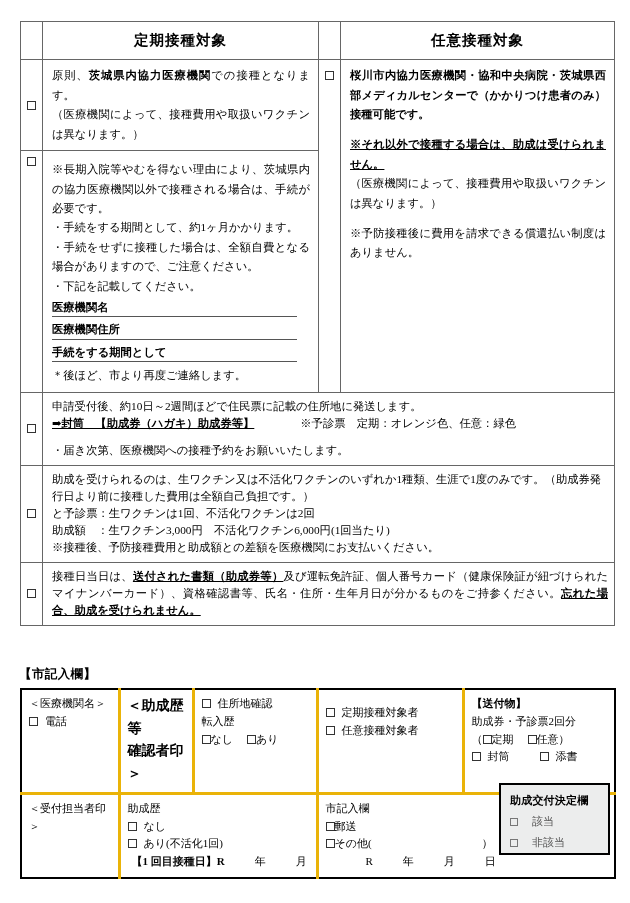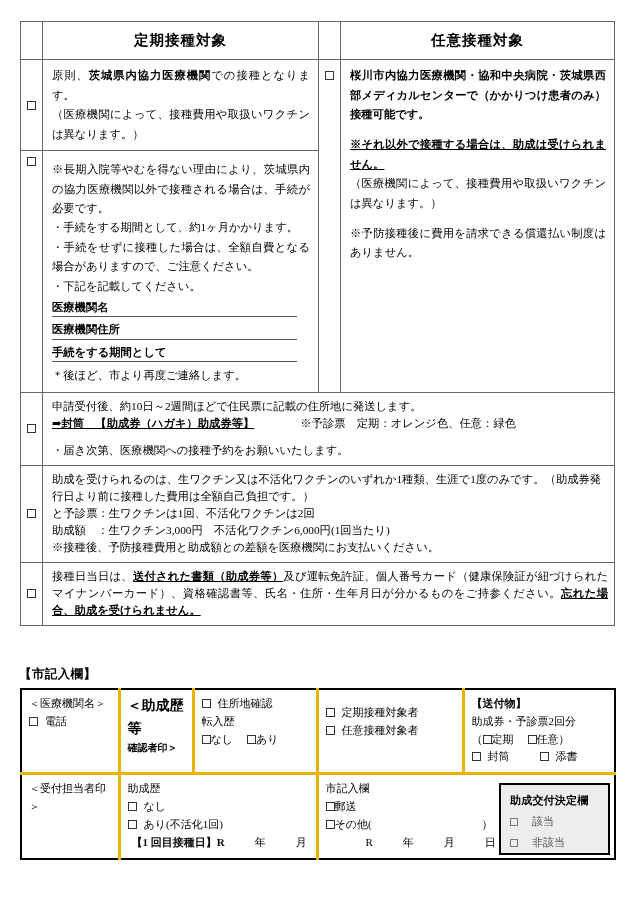--- a/index.html
+++ b/index.html
@@ -257,21 +257,21 @@
 
     <tbody>
         <tr class="thick-top">
       <td class="thick-l">
         <div>＜医療機関名＞</div>
         <div><span class="box"></span><span class="gap-s"></span><span>電話</span></div>
       </td>
 
       <td>
         <div class="b" style="font-size:14px">＜助成歴等</div>
-        <div class="b" style="font-size:10px">確認者印＞</div>
+        <div class="b" style="font-size:14px">確認者印＞</div>
       </td>
 
       <td>
         <div><span class="box"></span><span class="gap-s"></span><span>住所地確認</span></div>
         <div>転入歴</div>
         <div class="row-line"><span class="box"></span><span>なし</span><span class="gap"></span><span class="box"></span><span>あり</span></div>
       </td>
 
       <td style="padding-top:14px !important;">
         <div><span class="box"></span><span class="gap-s"></span><span>定期接種対象者</span></div>

